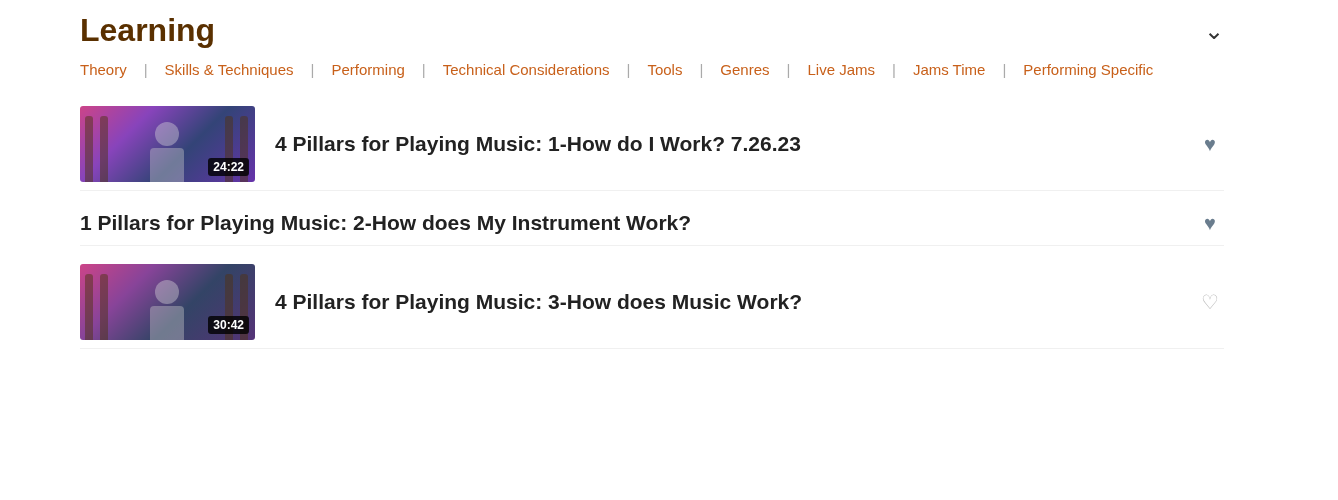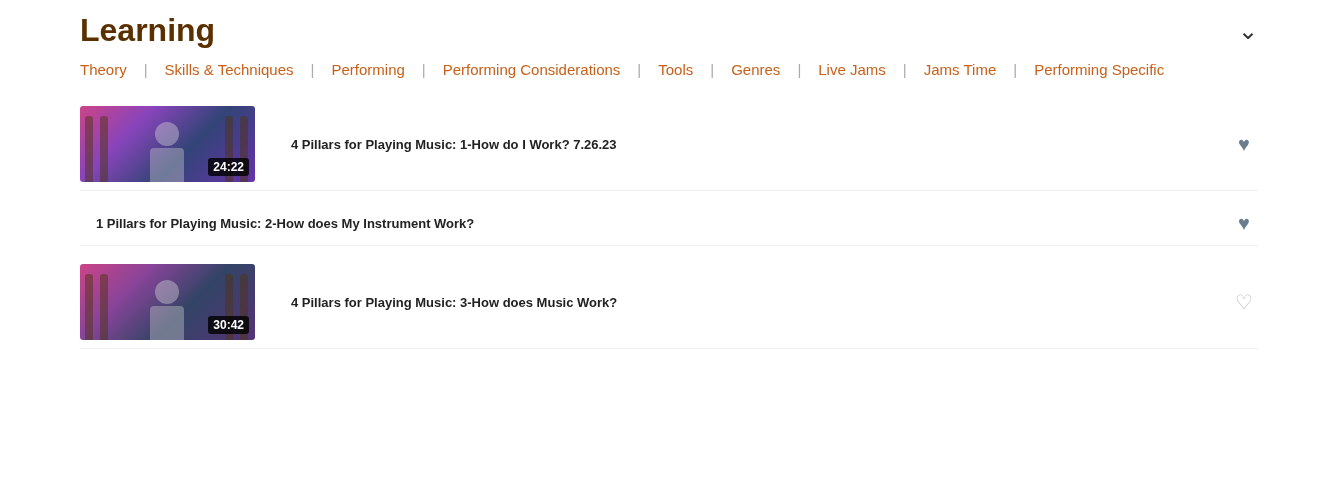--- a/index.html
+++ b/index.html
@@ -5,21 +5,21 @@
     * { box-sizing: border-box; margin: 0; padding: 0; }
     body {
       font-family: Arial, sans-serif;
       background: #fff;
       color: #333;
       width: 1338px;
       min-height: 500px;
     }
 
     .page-container {
-      padding: 12px 80px 20px 80px;
+      padding: 12px 114px 20px 80px;
     }
 
     .header-row {
       display: flex;
       align-items: center;
       justify-content: space-between;
       margin-bottom: 12px;
     }
 
     .section-title {
@@ -85,24 +85,23 @@
       background: rgba(0,0,0,0.8);
       color: #fff;
       font-size: 12px;
       font-weight: 600;
       padding: 2px 5px;
       border-radius: 3px;
     }
 
     .video-title {
       flex: 1;
-      font-size: 13px;
+      font-size: 21px;
       font-weight: 600;
       color: #222;
-      margin-left: 16px;
     }
 
     .heart-icon {
       width: 28px;
       height: 28px;
       display: flex;
       align-items: center;
       justify-content: center;
       cursor: pointer;
       color: #7a8a99;
@@ -132,21 +131,21 @@
   </div>
 
   <nav class="nav-bar">
 
   <span class="nav-item">Theory</span>
       <span class="nav-separator"> | </span>
       <span class="nav-item">Skills &amp; Techniques</span>
       <span class="nav-separator"> | </span>
       <span class="nav-item">Performing</span>
       <span class="nav-separator"> | </span>
-      <span class="nav-item">Performing Considerations</span>
+      <span class="nav-item">Technical Considerations</span>
       <span class="nav-separator"> | </span>
       <span class="nav-item">Tools</span>
       <span class="nav-separator"> | </span>
       <span class="nav-item">Genres</span>
       <span class="nav-separator"> | </span>
       <span class="nav-item">Live Jams</span>
       <span class="nav-separator"> | </span>
       <span class="nav-item">Jams Time</span>
       <span class="nav-separator"> | </span>
       <span class="nav-item">Performing Specific</span>

